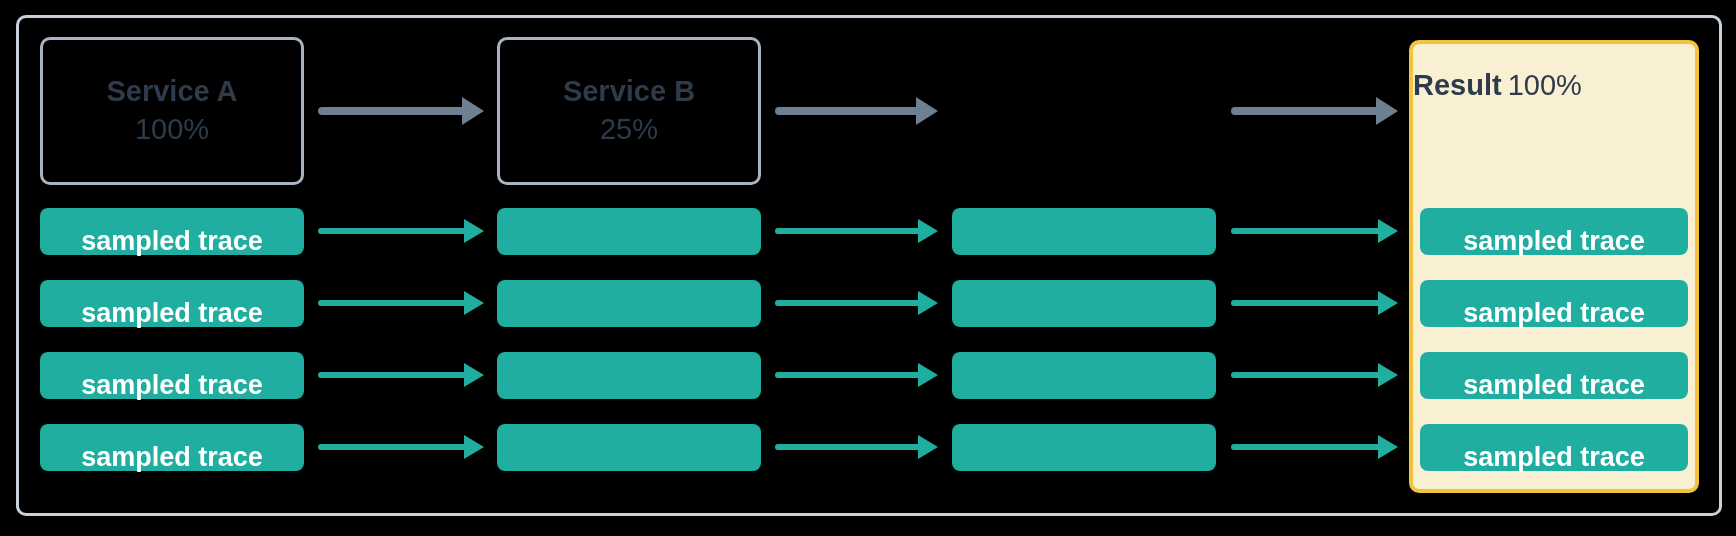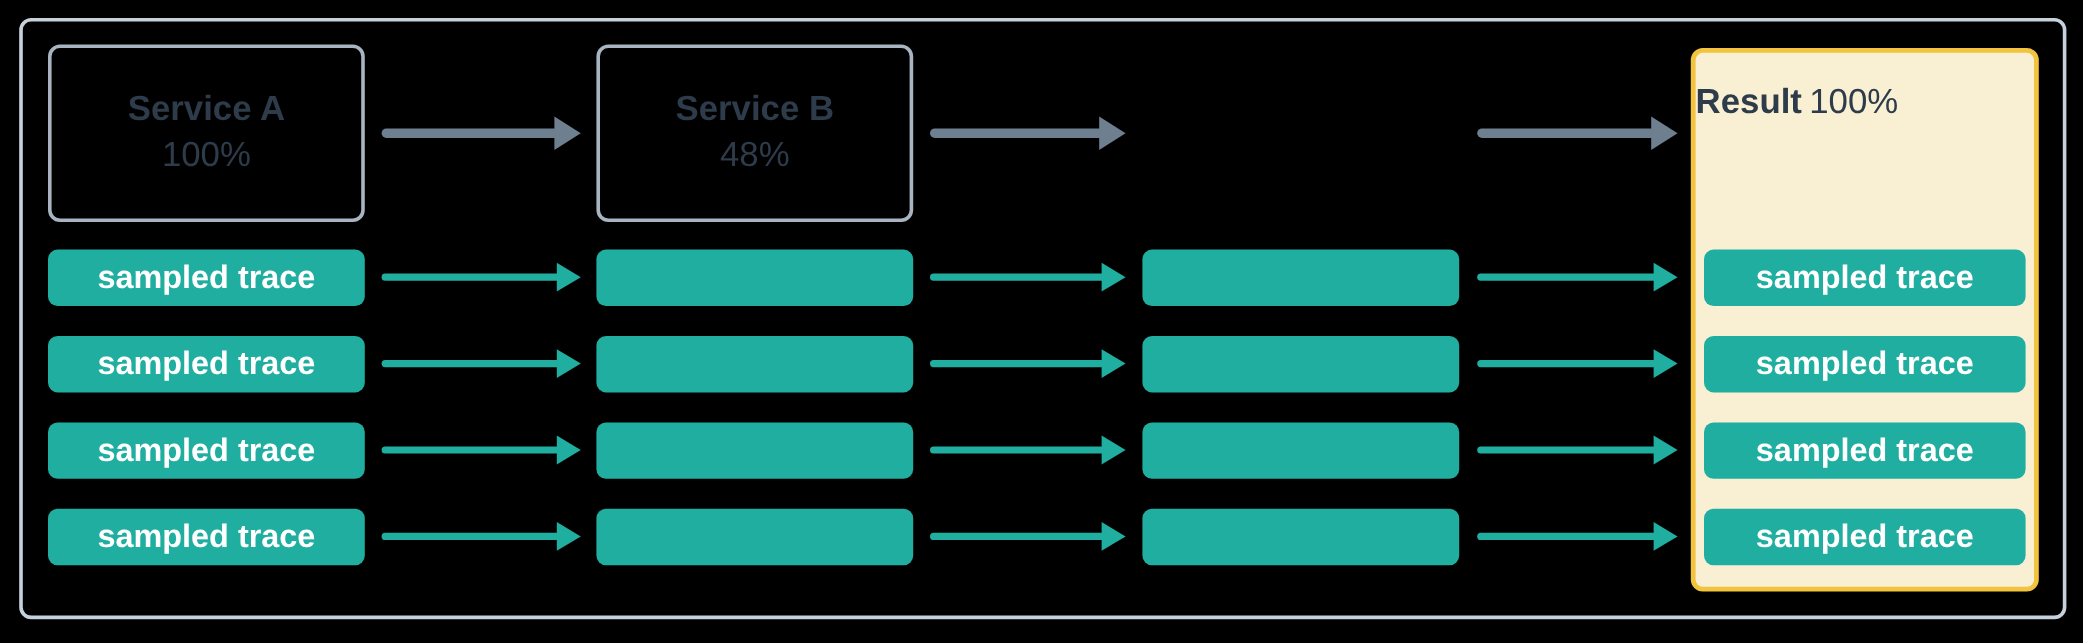--- a/index.html
+++ b/index.html
@@ -77,21 +77,21 @@
     flex-direction: row;
     align-items: flex-start;
     gap: 6px;
   }
   .trace-bar {
     position: absolute;
     height: 47px;
     background: var(--trace-fill);
     border-radius: 8px;
     display: flex;
-    align-items: center;
+    align-items: flex-end;
     justify-content: center;
   }
   .trace-bar .trace-label {
     color: var(--trace-text);
     font-size: 27px;
     font-weight: 600;
     line-height: 1;
   }
   .trace-bar.col-a { left: 40px;   width: 264px; }
   .trace-bar.col-b { left: 497px;  width: 264px; }
@@ -150,21 +150,21 @@
 
 <div class="canvas">
   <div class="outer-frame"></div>
 
   <div class="service-box col-a">
     <div class="box-title">Service A</div>
     <div class="box-rate">100%</div>
   </div>
   <div class="service-box col-b">
     <div class="box-title">Service B</div>
-    <div class="box-rate">48%</div>
+    <div class="box-rate">25%</div>
   </div>
 
   <div class="result-box">
     <div class="result-head">
       <div class="box-title">Result</div>
       <div class="box-rate">100%</div>
     </div>
   </div>
 
   <div class="arrow gray gap-ab">

